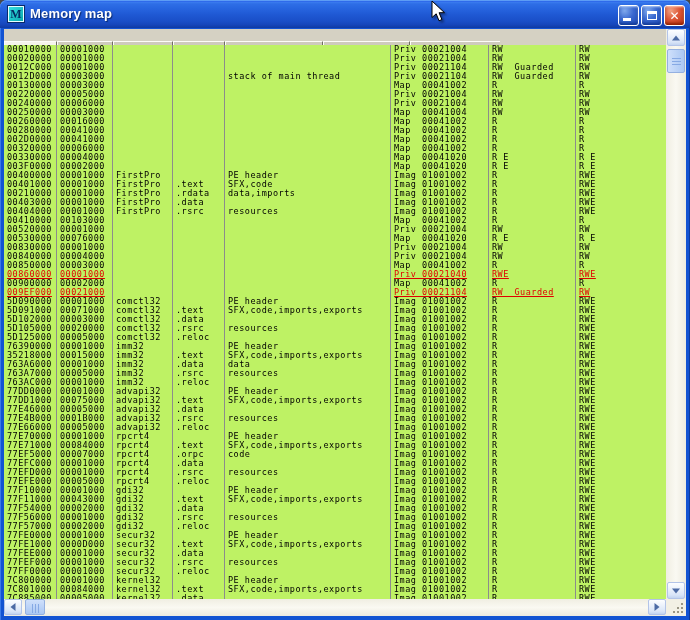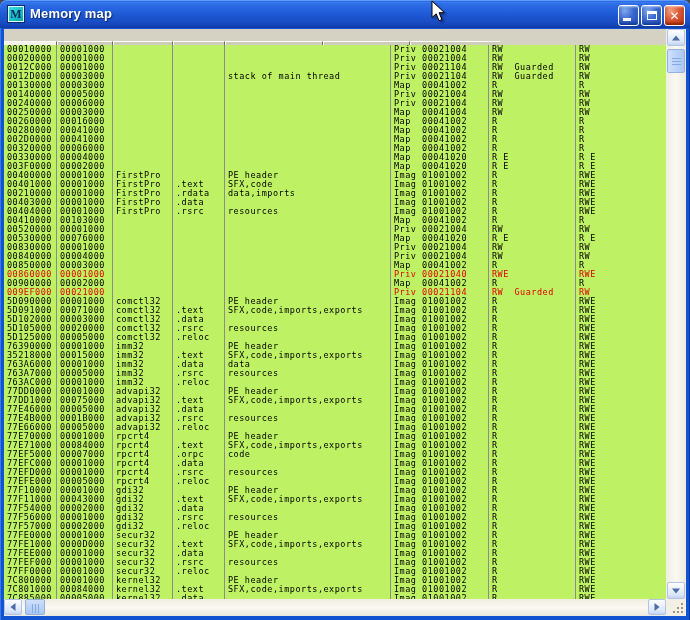--- a/index.html
+++ b/index.html
@@ -46,21 +46,21 @@
     border-top:1px solid #fdfcf8; border-left:1px solid #fdfcf8;
     border-right:1px solid #6e6e60; border-bottom:1px solid #6e6e60;margin-top:12px; }
   .hcell.sorted { background:#f5f3ec; }
 
   .data-area { position:absolute; left:4px; top:45px; width:662px; height:554px;
     background:#bef264; overflow:hidden; }
   .row { display:flex; height:9px; }
   .cell { height:9px; padding-left:3px; white-space:pre; overflow:hidden;
     font-size:8.5px; line-height:9px; letter-spacing:.5px; color:#000;
     border-right:1px solid #8c8c8c; }
-  .row.red .cell { color:#e00000; }
+  .row.red .cell { color:#e00000;text-decoration:underline; }
   .col0{width:53px}.col1{width:56px}.col2{width:60px}.col3{width:52px}
   .col4{width:166px}.col5{width:98px}.col6{width:87px}.col7{width:90px;border-right:none}
   
   .grid-extend { position:absolute; left:4px; top:45px; width:662px; height:554px;
     pointer-events:none; display:flex; }
   .grid-extend div { height:100%; border-right:1px solid #8c8c8c; }
 
   
   .vscroll { position:absolute; right:4px; top:29px; width:20px; height:570px;
     background:linear-gradient(90deg,#f0eee2,#faf9f2 50%,#eceadf); }
@@ -185,21 +185,21 @@
         <div class="cell col0">00130000</div>
         <div class="cell col1">00003000</div>
         <div class="cell col2"></div>
         <div class="cell col3"></div>
         <div class="cell col4"></div>
         <div class="cell col5">Map  00041002</div>
         <div class="cell col6">R</div>
         <div class="cell col7">R</div>
       </div>
       <div class="row">
-        <div class="cell col0">00140000</div>
+        <div class="cell col0">00220000</div>
         <div class="cell col1">00005000</div>
         <div class="cell col2"></div>
         <div class="cell col3"></div>
         <div class="cell col4"></div>
         <div class="cell col5">Priv 00021004</div>
         <div class="cell col6">RW</div>
         <div class="cell col7">RW</div>
       </div>
       <div class="row">
         <div class="cell col0">00240000</div>

